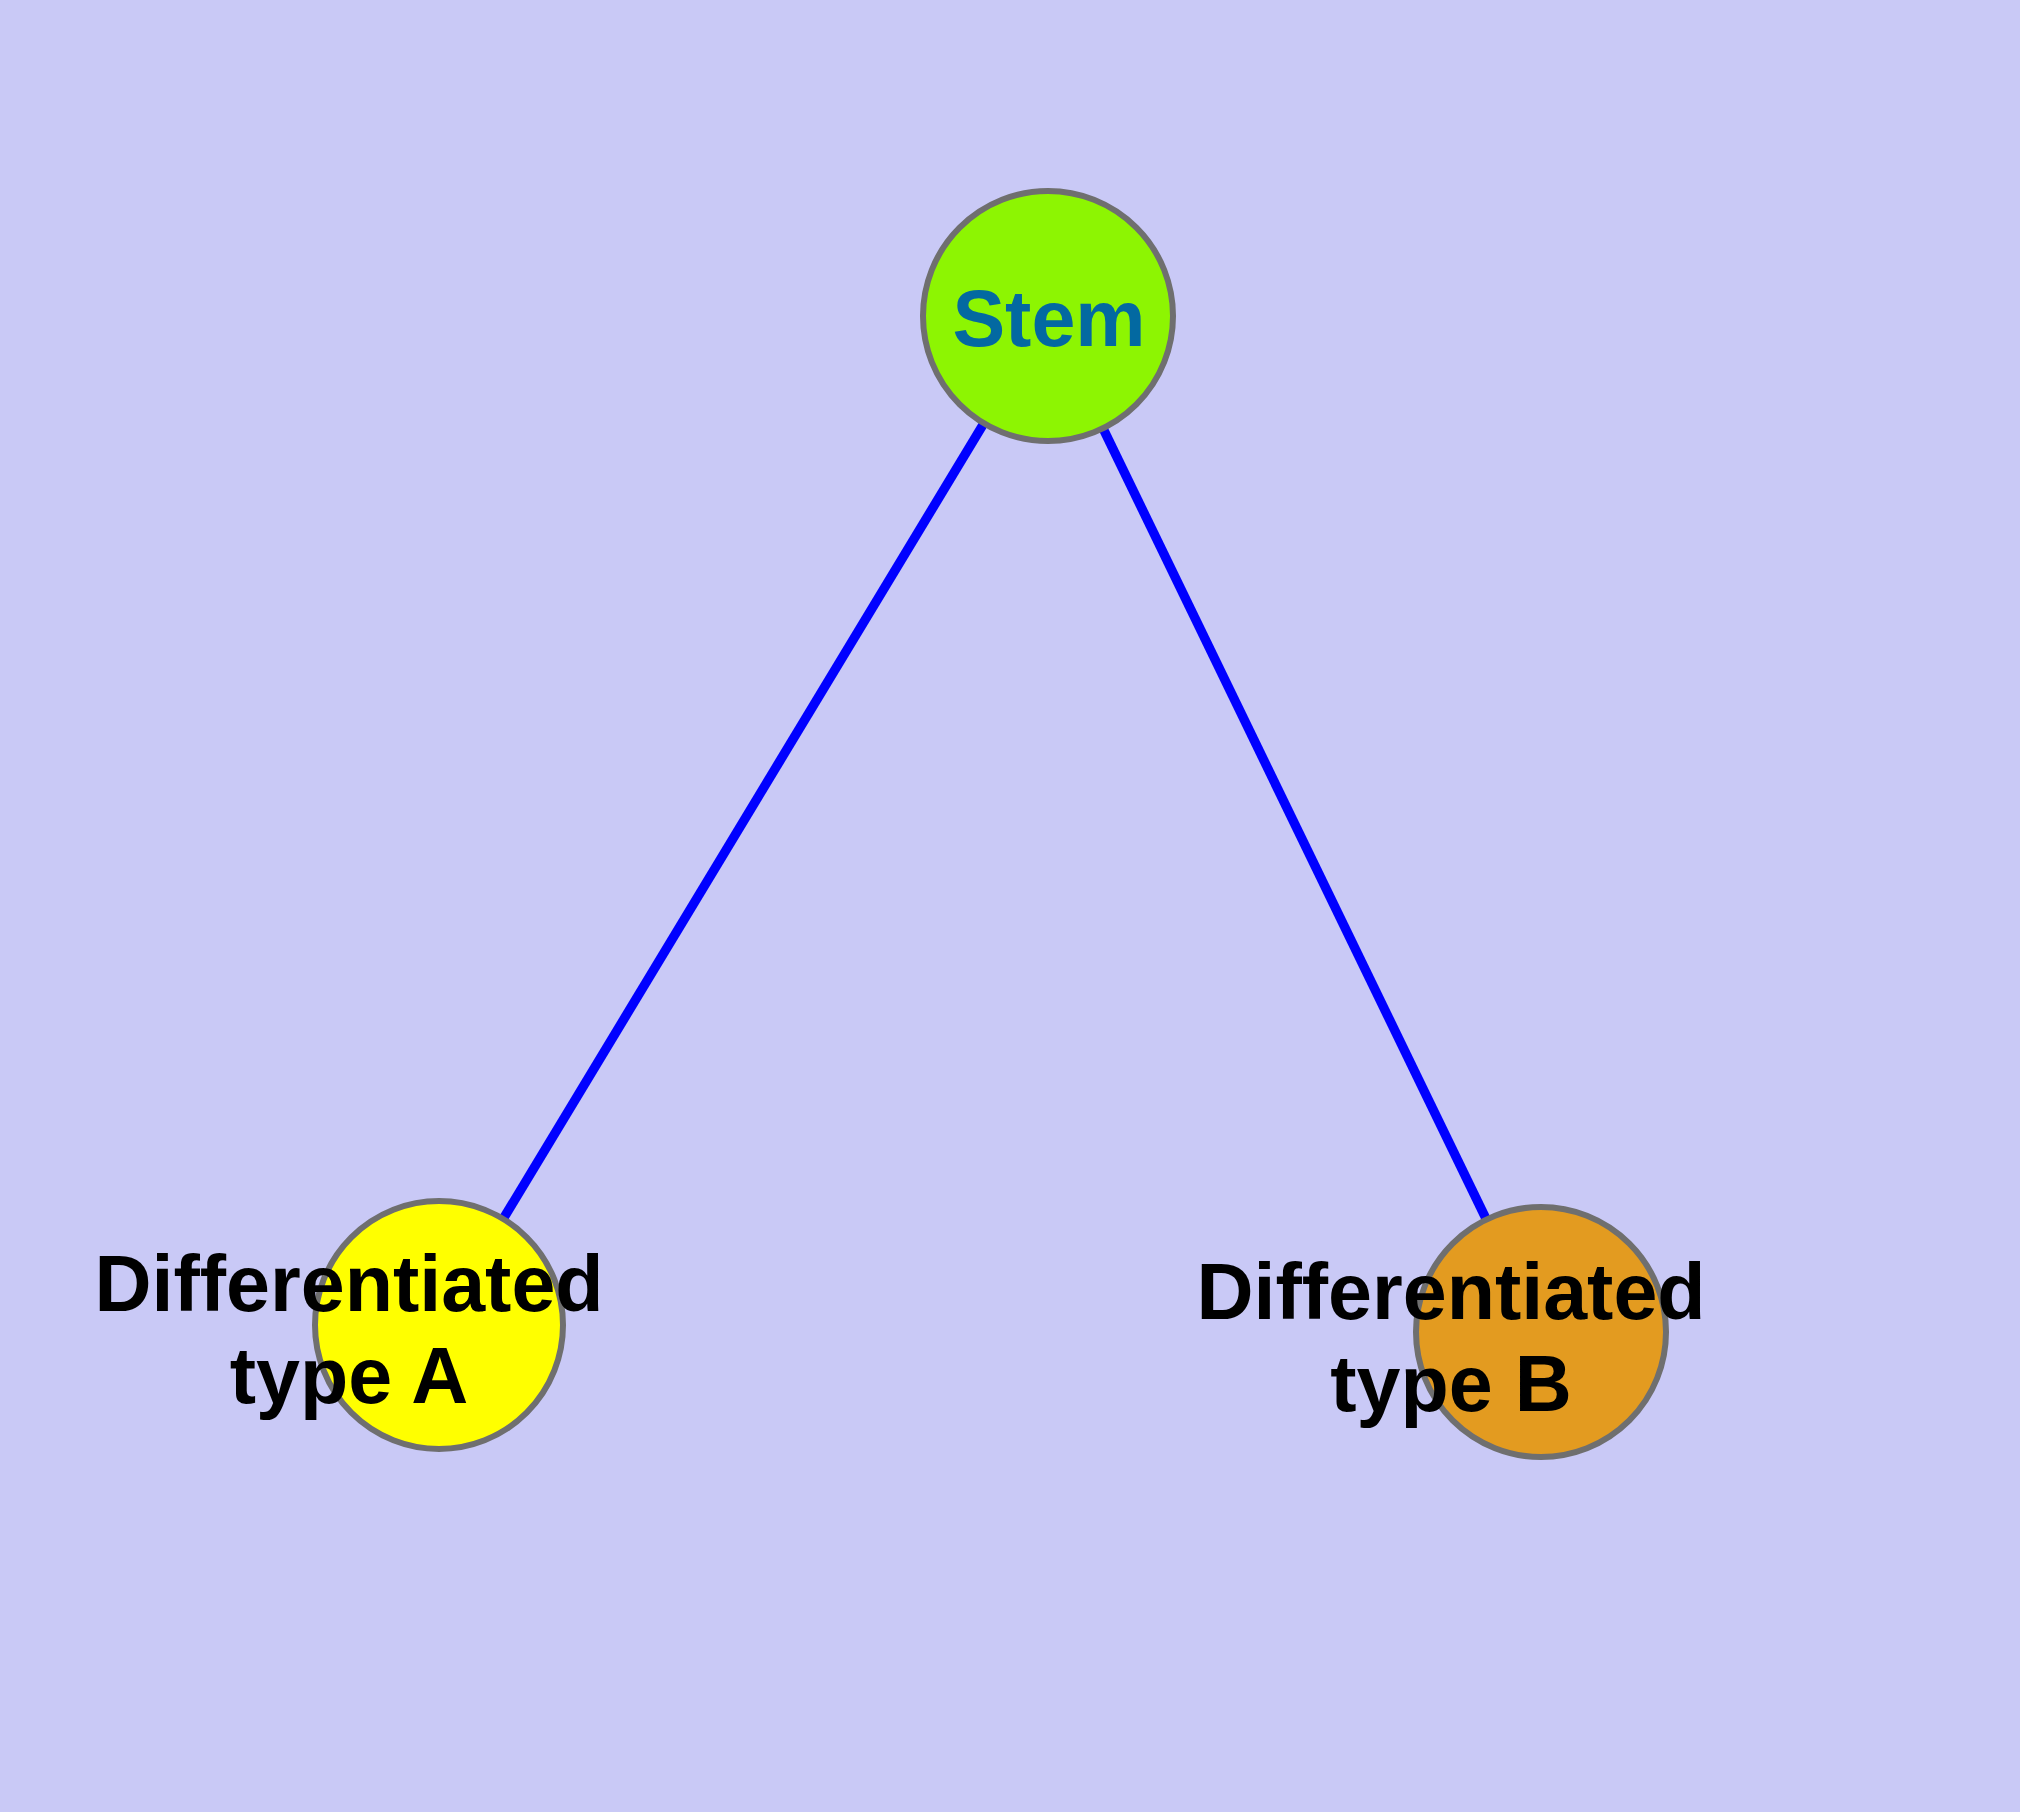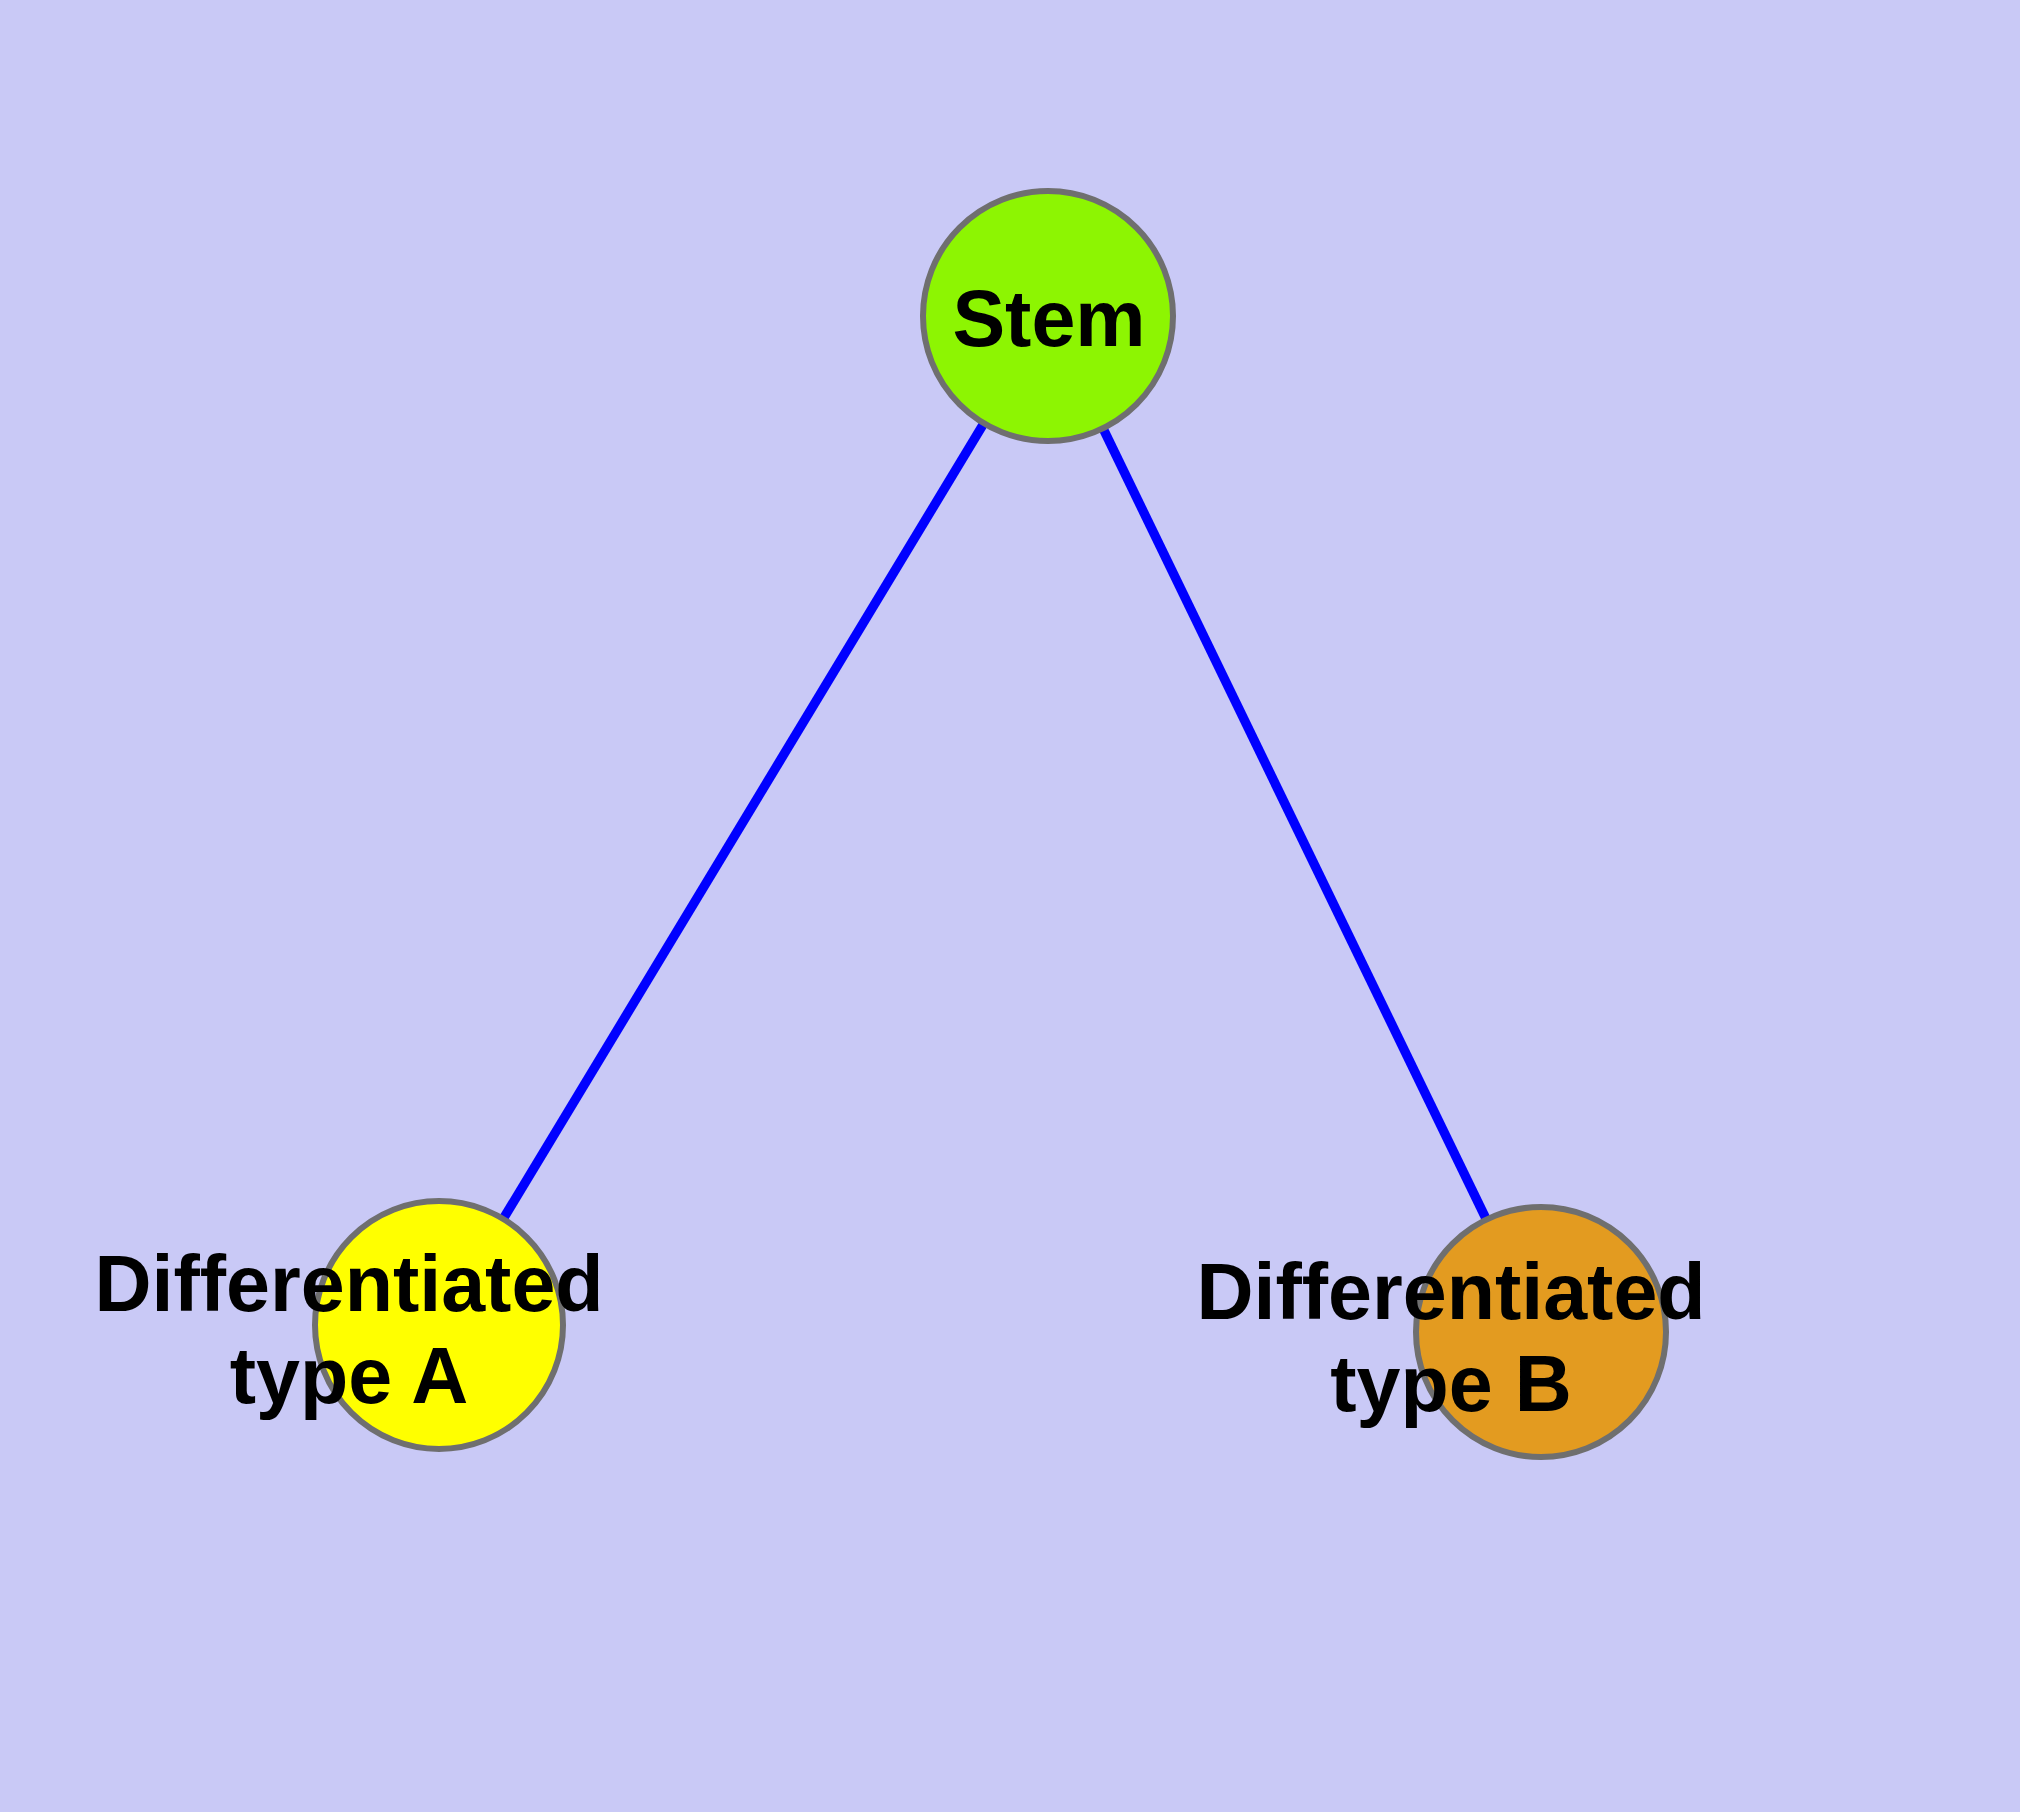--- a/index.html
+++ b/index.html
@@ -42,20 +42,20 @@
 
   <svg class="edges" id="edges-svg" xmlns="http://www.w3.org/2000/svg" viewBox="0 0 2384 2138">
     <line x1="1237" y1="373" x2="518" y2="1563" stroke="#0000FF" stroke-width="11"></line>
     <line x1="1237" y1="373" x2="1818" y2="1572" stroke="#0000FF" stroke-width="11"></line>
   </svg>
 
   <div class="node" style="left: 1048px; top: 316px; width: 256px; height: 256px; background: rgb(141, 245, 2); border-color: rgb(111, 111, 111); border-width: 6px;"></div>
   <div class="node" style="left: 439px; top: 1325px; width: 254px; height: 254px; background: rgb(255, 255, 0); border-color: rgb(111, 111, 111); border-width: 6px;"></div>
   <div class="node" style="left: 1541px; top: 1332px; width: 256px; height: 256px; background: rgb(227, 155, 32); border-color: rgb(111, 111, 111); border-width: 6px;"></div>
 
-  <div class="node-label" style="left: 1049px; top: 319px; color: #000000; font-size: 79px; line-height: 92px;">Stem</div>
+  <div class="node-label" style="left: 1049px; top: 319px; color: #0369a1; font-size: 79px; line-height: 92px;">Stem</div>
   <div class="node-label" style="left: 349px; top: 1330px; color: rgb(0, 0, 0); font-size: 79px; line-height: 92px;">Differentiated
 type A</div>
   <div class="node-label" style="left: 1451px; top: 1338px; color: rgb(0, 0, 0); font-size: 79px; line-height: 92px;">Differentiated
 type B</div>
 
 </div>
 
 
 </body></html>

